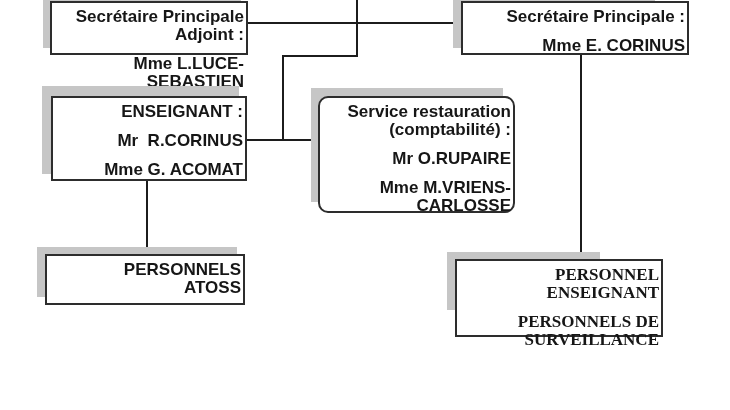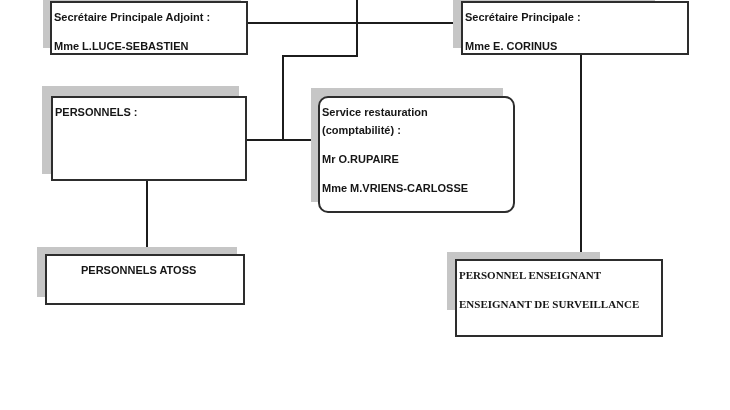--- a/index.html
+++ b/index.html
@@ -24,23 +24,23 @@
   }
   .shadow {
     position: absolute;
     background: var(--shadow-color);
   }
   .orgbox {
     position: absolute;
     background: #ffffff;
     border: 2px solid var(--border-color);
     padding-top: 5px;
-    text-align: left;
+    text-align: right;
     color: var(--text-color);
-    font-size: 11px;
+    font-size: 17px;
     font-weight: 700;
   }
   .bl {
     line-height: 18px;
     margin: 0 2px 11px 2px;
     white-space: pre-wrap;
   }
   .bl.tight { margin-bottom: 0; }
   .connector {
     position: absolute;
@@ -67,35 +67,37 @@
   </div>
 
   <div class="shadow" style="left:453px; top:-6px; width:202px; height:54px;"></div>
   <div class="orgbox" style="left:461px; top:1px; width:228px; height:54px;">
     <div class="bl">Secrétaire Principale :</div>
     <div class="bl">Mme E. CORINUS</div>
   </div>
 
   <div class="shadow" style="left:42px; top:86px; width:197px; height:88px;"></div>
   <div class="orgbox" style="left:51px; top:96px; width:196px; height:85px;">
-    <div class="bl">PERSONNELS :</div>
+    <div class="bl">ENSEIGNANT :</div>
+    <div class="bl">Mr  R.CORINUS</div>
+    <div class="bl">Mme G. ACOMAT</div>
   </div>
 
   <div class="shadow" style="left:311px; top:88px; width:192px; height:114px;"></div>
   <div class="orgbox" style="left:318px; top:96px; width:197px; height:117px;border-radius:10px;">
     <div class="bl tight">Service restauration</div>
     <div class="bl">(comptabilité) :</div>
     <div class="bl">Mr O.RUPAIRE</div>
     <div class="bl">Mme M.VRIENS-CARLOSSE</div>
   </div>
 
   <div class="shadow" style="left:37px; top:247px; width:200px; height:50px;"></div>
   <div class="orgbox" style="left:45px; top:254px; width:200px; height:51px;padding-left:32px;">
     <div class="bl">PERSONNELS ATOSS</div>
   </div>
 
   <div class="shadow" style="left:447px; top:252px; width:153px; height:58px;"></div>
   <div class="orgbox" style="left:455px; top:259px; width:208px; height:78px;font-family:Liberation Serif, serif;">
     <div class="bl">PERSONNEL ENSEIGNANT</div>
-    <div class="bl">ENSEIGNANT DE SURVEILLANCE</div>
+    <div class="bl">PERSONNELS DE SURVEILLANCE</div>
   </div>
 
 </div>
 
 </body></html>

